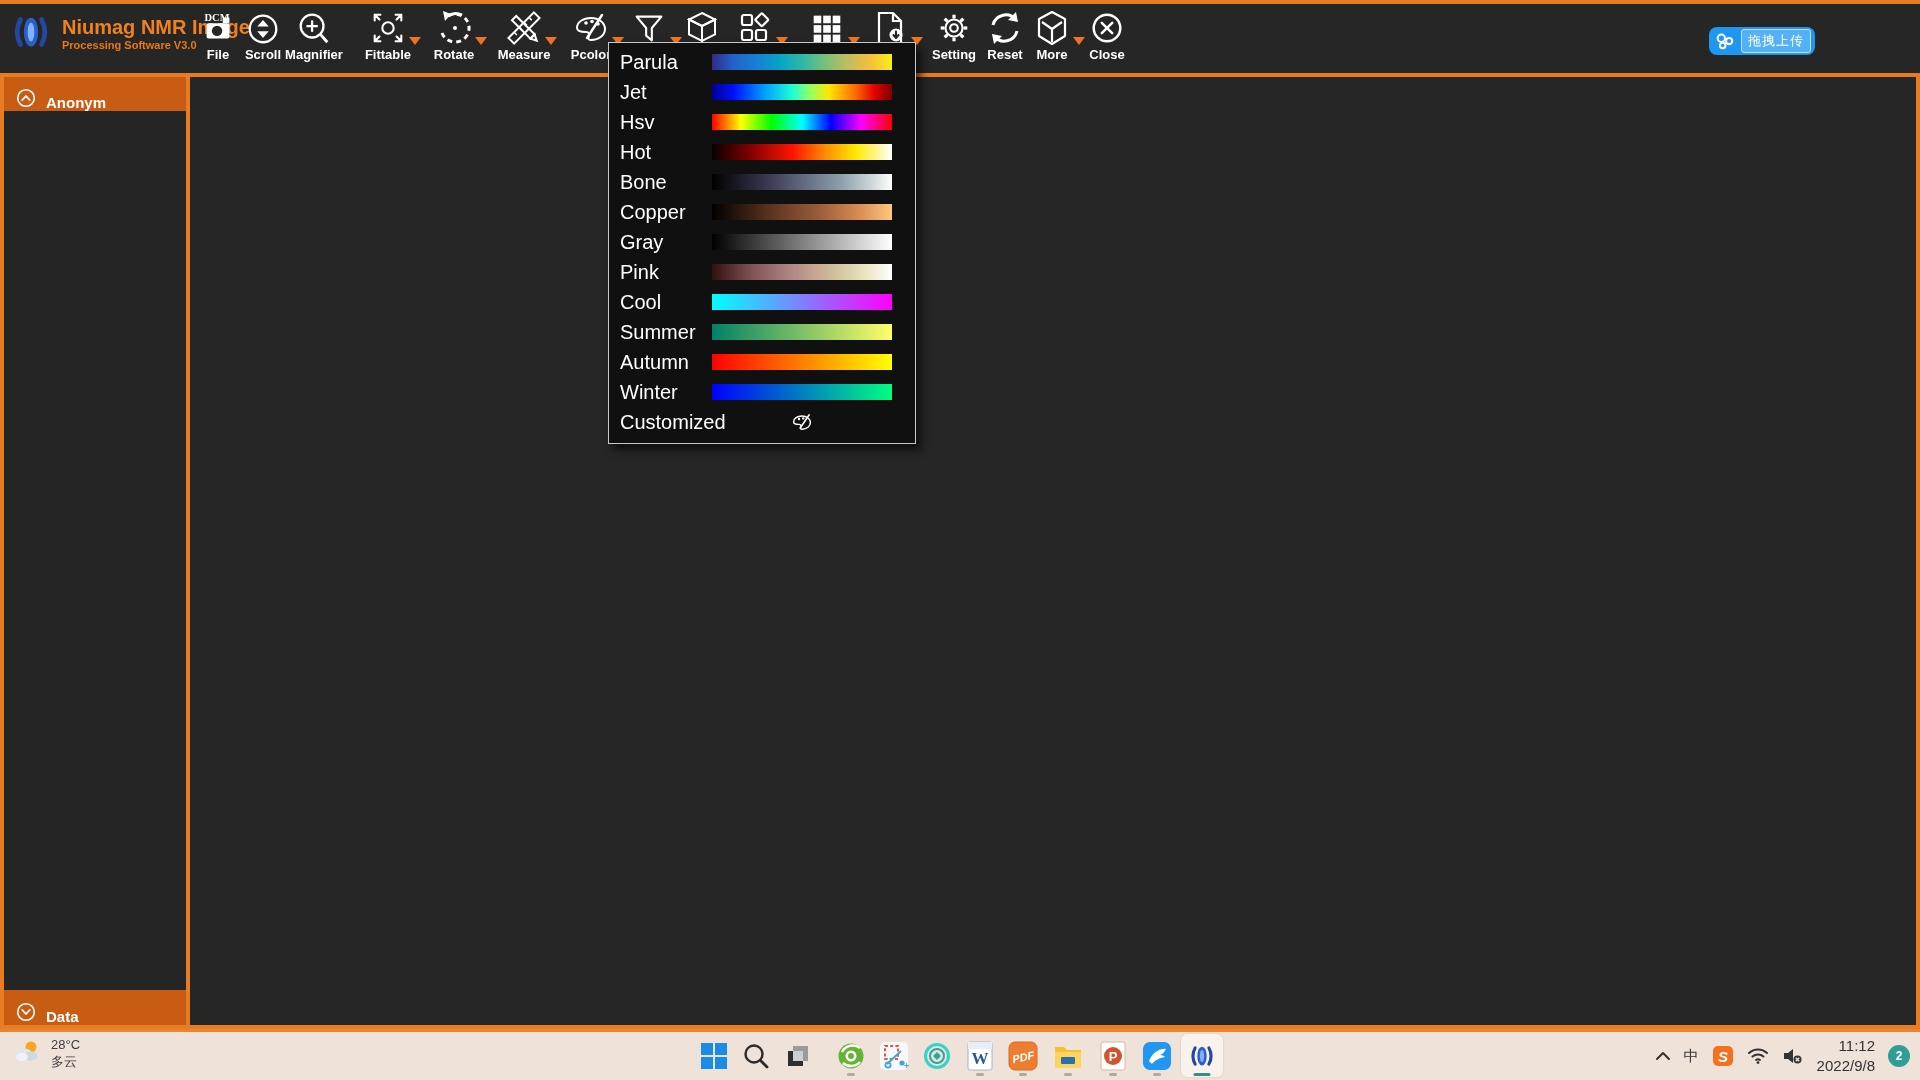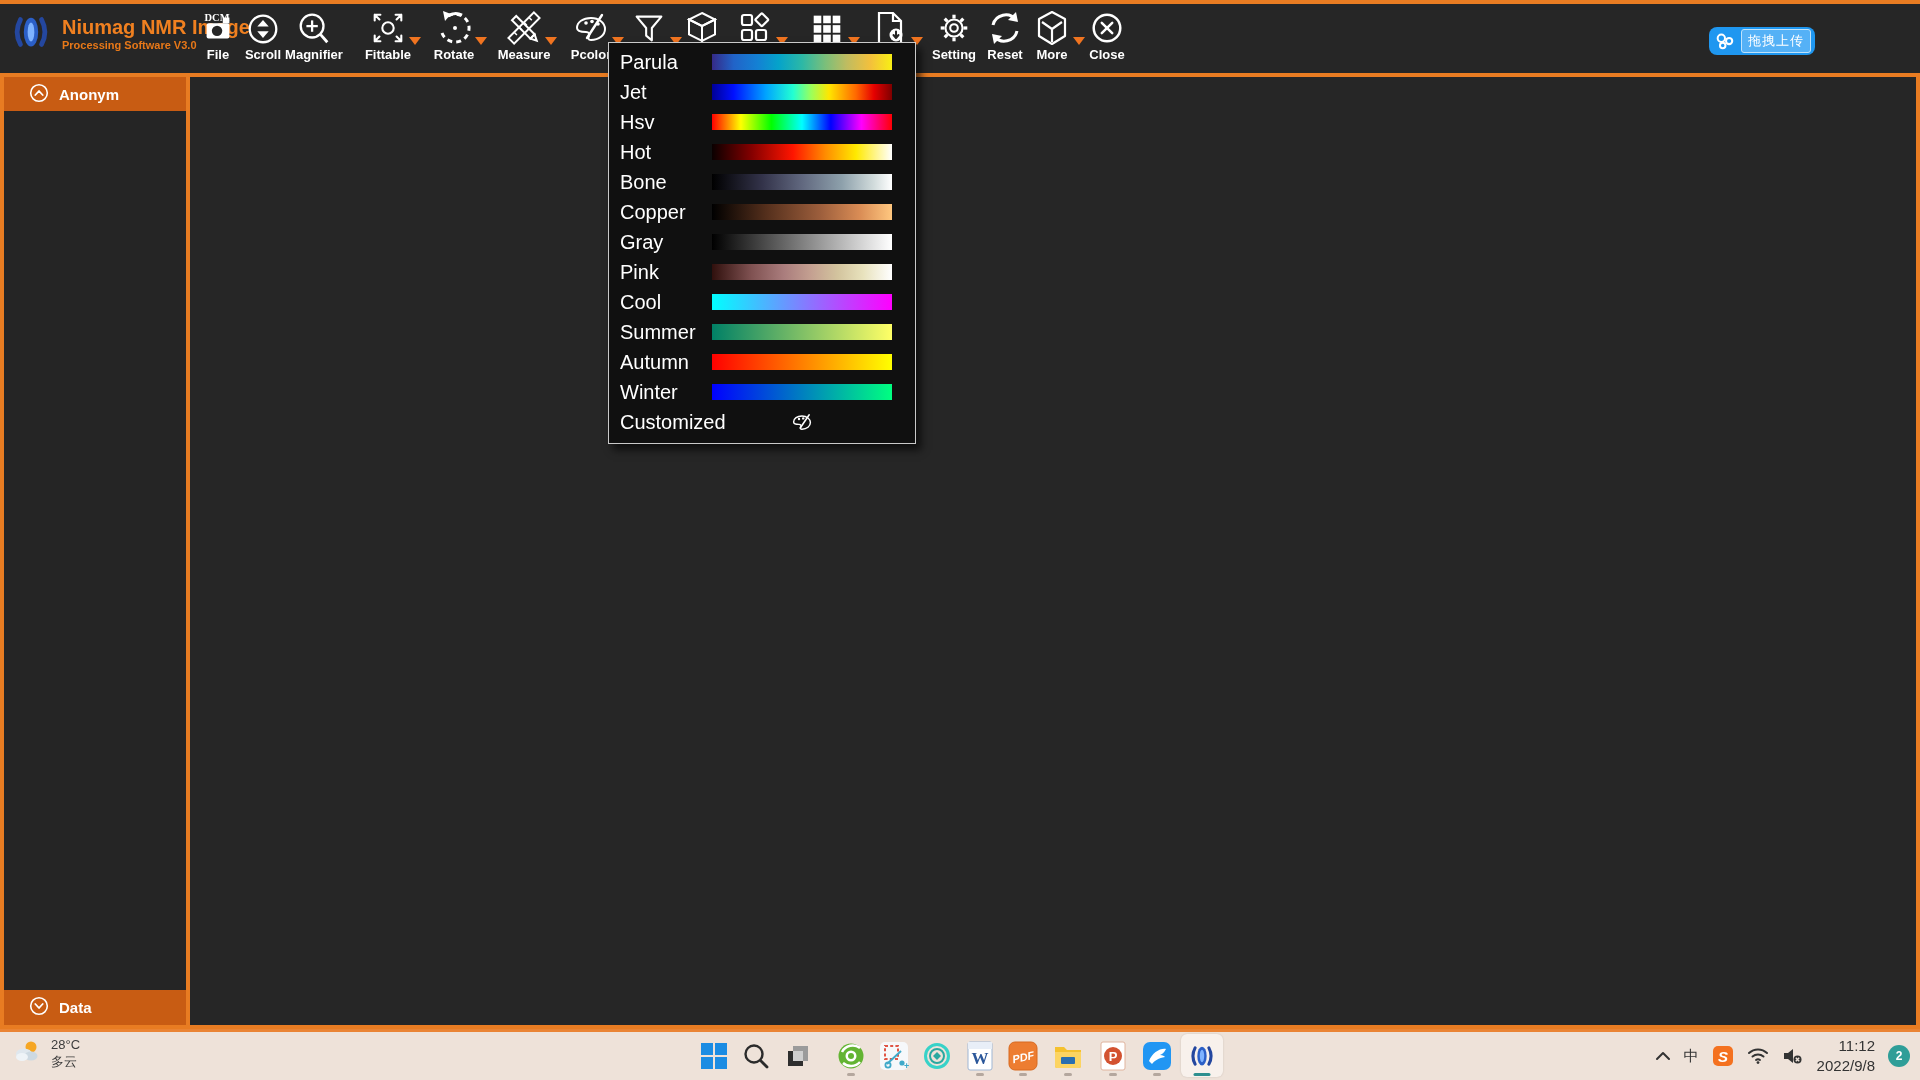--- a/index.html
+++ b/index.html
@@ -26,21 +26,21 @@
   
   .upload-btn{position:absolute;left:1709px;top:23px;width:106px;height:28px;background:#1f97f0;
               border-radius:8px;display:flex;align-items:center;cursor:pointer;}
   .upload-ico{width:32px;height:28px;display:flex;align-items:center;justify-content:center;}
   .upload-txt{flex:1;height:22px;margin:0 4px 0 0;background:#55b1f6;border:1px solid #bfe2fb;border-radius:3px;
               color:#fff;font-size:13px;display:flex;align-items:center;justify-content:center;letter-spacing:1px;}
   
   .sidebar{position:absolute;left:0;top:77px;width:190px;height:948px;background:#252525;
            border-left:4px solid #e87c22;border-right:4px solid #e87c22;box-sizing:border-box;}
   .sb-head{position:absolute;left:0;width:182px;height:34px;background:#c85c13;color:#fff;
-           display:flex;align-items:center;gap:10px;padding-left:25px;box-sizing:border-box;
+           display:flex;align-items:flex-end;gap:10px;padding-left:12px;box-sizing:border-box;
            font-size:15px;font-weight:bold;cursor:pointer;}
   .sb-head.top{top:0;}
   .sb-head.bottom{bottom:0;height:35px;}
   .main{position:absolute;left:190px;top:77px;width:1726px;height:948px;background:#262626;}
   
   .menu{position:absolute;left:608px;top:42px;width:306px;background:#101010;border:1px solid #c9c9c9;
         box-shadow:5px 6px 8px rgba(0,0,0,.65);padding:4px 0 6px 0;z-index:60;}
   .menu-row{height:30px;display:flex;align-items:center;cursor:pointer;}
   .menu-label{width:92px;padding-left:11px;color:#fff;font-size:20px;white-space:nowrap;}
   .menu-swatch{width:180px;height:16px;}

